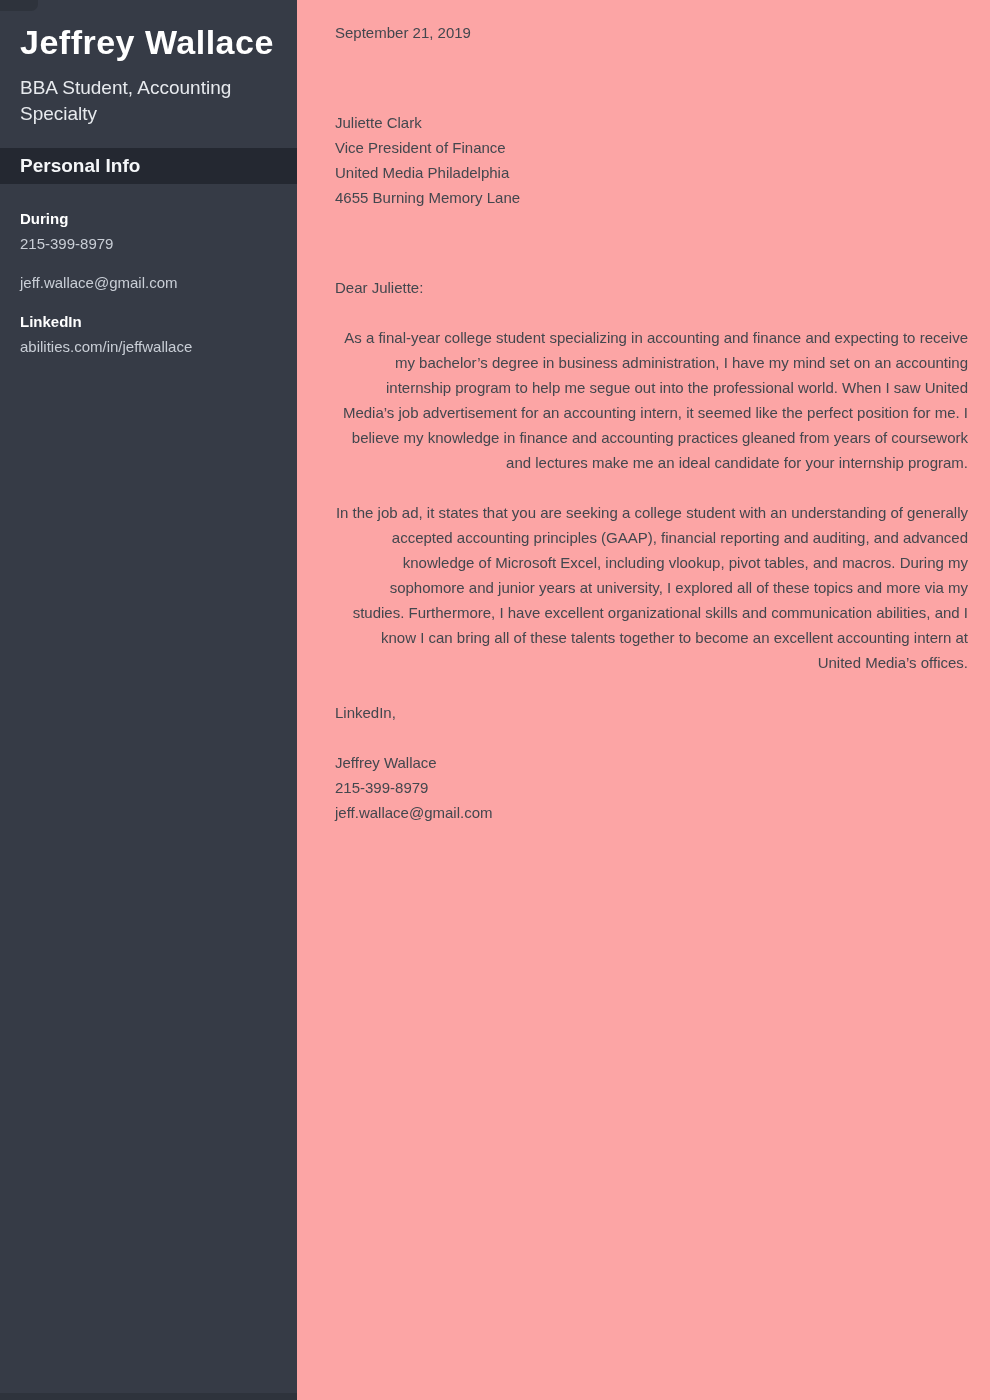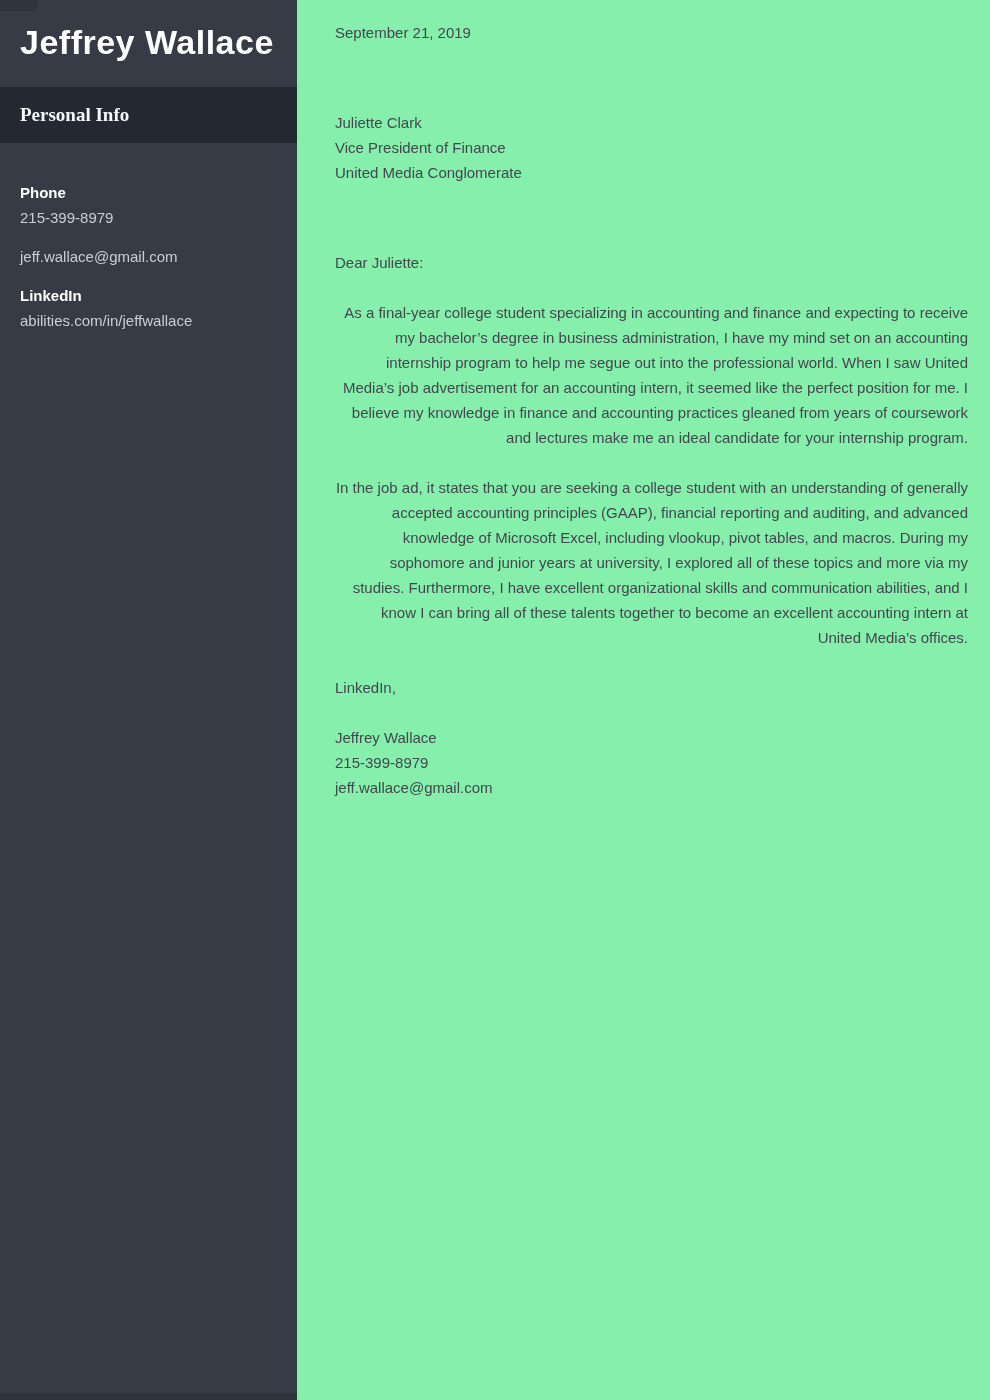--- a/index.html
+++ b/index.html
@@ -7,21 +7,21 @@
   body {
     width: 990px;
     height: 1400px;
     background: #ffffff;
     font-family: "Liberation Sans", sans-serif;
   }
   .page {
     display: flex;
     width: 990px;
     height: 1400px;
-    background: #86efac;
+    background: #fca5a5;
     overflow: hidden;
   }
   
   .sidebar {
     position: relative;
     width: 297px;
     flex: 0 0 297px;
     height: 1400px;
     background: var(--sidebar-bg, #363b46);
     padding: 18px 20px 0 20px;
@@ -52,24 +52,23 @@
     color: var(--name-color, #ffffff);
     letter-spacing: 0.5px;
   }
   .subtitle {
     margin: 9px 0 0 0;
     font-size: 19px;
     line-height: 26px;
     color: #e7eaee;
   }
   .section-band {
-    margin: 21px -20px 15px -20px;
+    margin: 21px -20px 0 -20px;
     background: var(--sidebar-band-bg, #242831);
-    padding: 15px 20px;
-    font-family: Liberation Serif, serif;
+    padding: 5px 20px;
   }
   .section-band h2 {
     margin: 0;
     font-size: 19px;
     font-weight: bold;
     line-height: 26px;
     color: #f5f7f9;
   }
   .contact-list { margin: 0; padding: 8px 0 0 0; }
   .contact-item { margin-top: 14px; }
@@ -103,49 +102,51 @@
 </style>
 </head>
 <body>
 
 <div class="page">
 
   <aside class="sidebar">
     <div class="corner-notch"></div>
 
     <h1 class="name">Jeffrey Wallace</h1>
+    <p class="subtitle">BBA Student, Accounting Specialty</p>
 
     <div class="section-band">
       <h2>Personal Info</h2>
     </div>
 
     <dl class="contact-list">
       <div class="contact-item">
-        <dt>Phone</dt>
+        <dt>During</dt>
         <dd>215-399-8979</dd>
       </div>
       <div class="contact-item">
         <dd>jeff.wallace@gmail.com</dd>
       </div>
       <div class="contact-item">
         <dt>LinkedIn</dt>
         <dd>abilities.com/in/jeffwallace</dd>
       </div>
     </dl>
 
     <div class="bottom-strip"></div>
   </aside>
 
   <main class="content">
     <p class="date">September 21, 2019</p>
 
     <div class="recipient">
       <p>Juliette Clark</p>
       <p>Vice President of Finance</p>
-      <p>United Media Conglomerate</p>
+      <p>United Media Philadelphia</p>
+      <p>4655 Burning Memory Lane</p>
     </div>
 
     <p class="salutation">Dear Juliette:</p>
 
     <p class="para">As a final-year college student specializing in accounting and finance and expecting to receive my bachelor’s degree in business administration, I have my mind set on an accounting internship program to help me segue out into the professional world. When I saw United Media’s job advertisement for an accounting intern, it seemed like the perfect position for me. I believe my knowledge in finance and accounting practices gleaned from years of coursework and lectures make me an ideal candidate for your internship program.</p>
     <p class="para">In the job ad, it states that you are seeking a college student with an understanding of generally accepted accounting principles (GAAP), financial reporting and auditing, and advanced knowledge of Microsoft Excel, including vlookup, pivot tables, and macros. During my sophomore and junior years at university, I explored all of these topics and more via my studies. Furthermore, I have excellent organizational skills and communication abilities, and I know I can bring all of these talents together to become an excellent accounting intern at United Media’s offices.</p>
 
     <p class="closing">LinkedIn,</p>
 
     <div class="signature">

